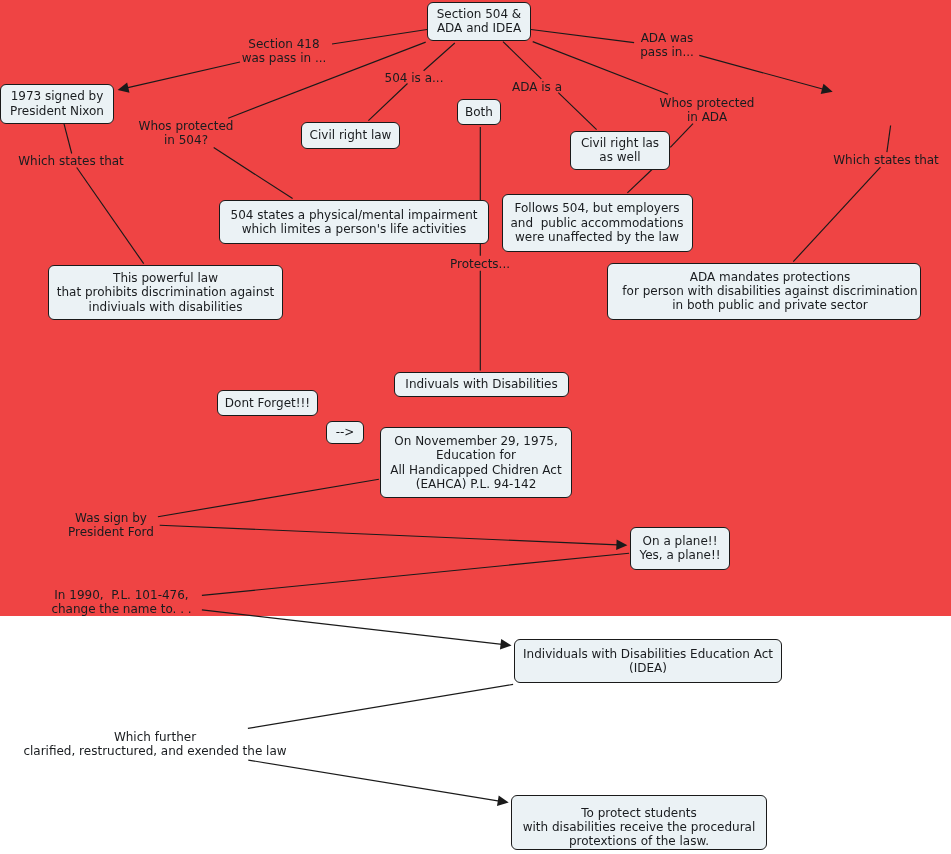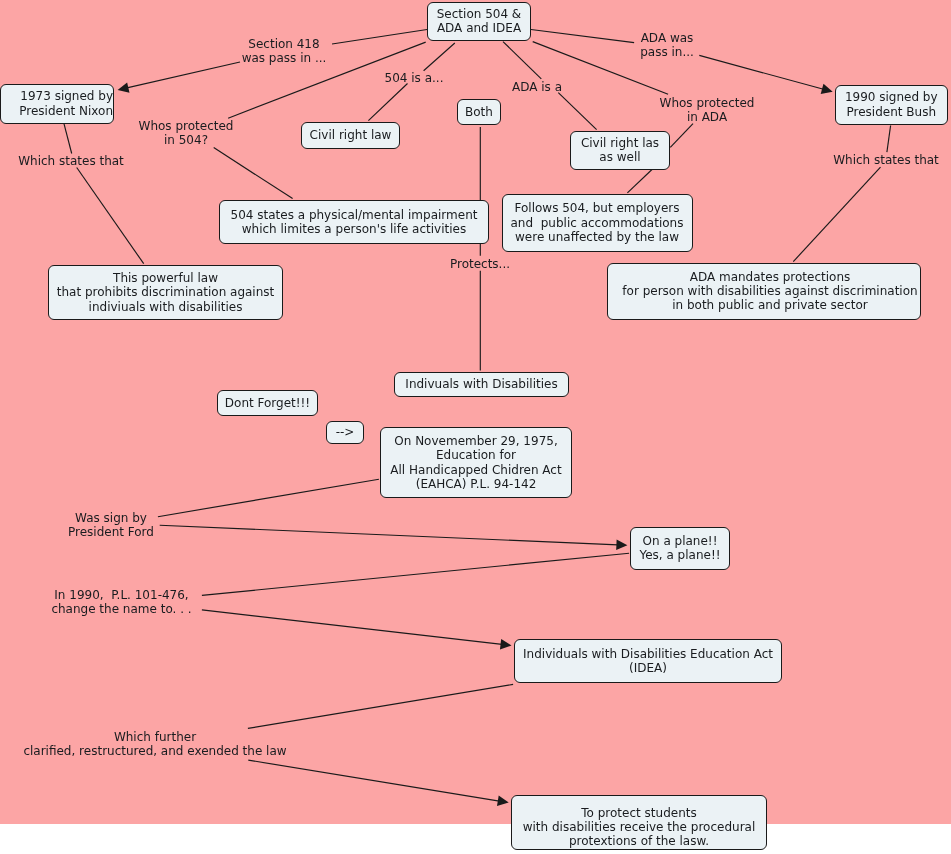--- a/index.html
+++ b/index.html
@@ -1,19 +1,19 @@
 <!DOCTYPE html>
 <html><head>
 <meta charset="utf-8">
 <title>Section 504 &amp; ADA and IDEA concept map</title>
 <style>
   html,body{margin:0;padding:0;background:#ffffff;}
   body{width:951px;height:854px;overflow:hidden;
        font-family:"DejaVu Sans",sans-serif;font-size:12px;color:#191c1f;}
-  #canvas{position:relative;width:951px;height:824px;background:#fca5a5;}
+  #canvas{position:relative;width:951px;height:616px;background:#ef4444;}
   svg.link-layer{position:absolute;left:0;top:0;width:951px;height:854px;overflow:visible;}
   .node{position:absolute;box-sizing:border-box;background:#ebf2f5;
         border:1.25px solid #1a1a1a;border-radius:6px;
         text-align:center;line-height:14.3px;white-space:pre;
         display:flex;align-items:center;justify-content:center;}
   .node > .node-text{display:block;width:100%;}
   .c-line{fill:none;stroke:#1a1a1a;stroke-width:1.15;}
   .c-head{fill:#1a1a1a;}
   .lbl{position:absolute;text-align:center;white-space:pre;line-height:14.3px;}
 </style>
@@ -102,37 +102,33 @@
     <g>
       <polyline class="c-line" points="248.30,760.10 499.32,801.07"></polyline>
       <polygon class="c-head" points="508.70,802.60 496.99,806.06 498.70,795.60"></polygon>
     </g>
   </svg>
 
   <div class="node" style="left: 427px; top: 1.5px; width: 104px; height: 39px;">
     <span class="node-text">Section 504 &amp;
 ADA and IDEA</span>
   </div>
-  <div class="node" style="left: 0px; top: 84px; width: 114px; height: 39.5px; text-align: right;">
+  <div class="node" style="left: 0px; top: 84px; width: 114px; height: 39.5px;">
     <span class="node-text">1973 signed by
 President Nixon</span>
   </div>
   <div class="node" style="left: 301px; top: 122px; width: 99px; height: 27px;">
     <span class="node-text">Civil right law</span>
   </div>
   <div class="node" style="left: 457px; top: 99px; width: 44px; height: 25.5px;">
     <span class="node-text">Both</span>
   </div>
   <div class="node" style="left: 570px; top: 131px; width: 100px; height: 38.5px;">
     <span class="node-text">Civil right las
 as well</span>
-  </div>
-  <div class="node" style="left: 834.5px; top: 85px; width: 113.5px; height: 39.5px;">
-    <span class="node-text">1990 signed by
-President Bush</span>
   </div>
   <div class="node" style="left: 195px; top: 200px; width: 270px; height: 44px; margin-left: 24px;">
     <span class="node-text">504 states a physical/mental impairment
 which limites a person's life activities</span>
   </div>
   <div class="node" style="left: 501.5px; top: 194px; width: 191px; height: 57.5px;">
     <span class="node-text">Follows 504, but employers
 and  public accommodations
 were unaffected by the law</span>
   </div>

